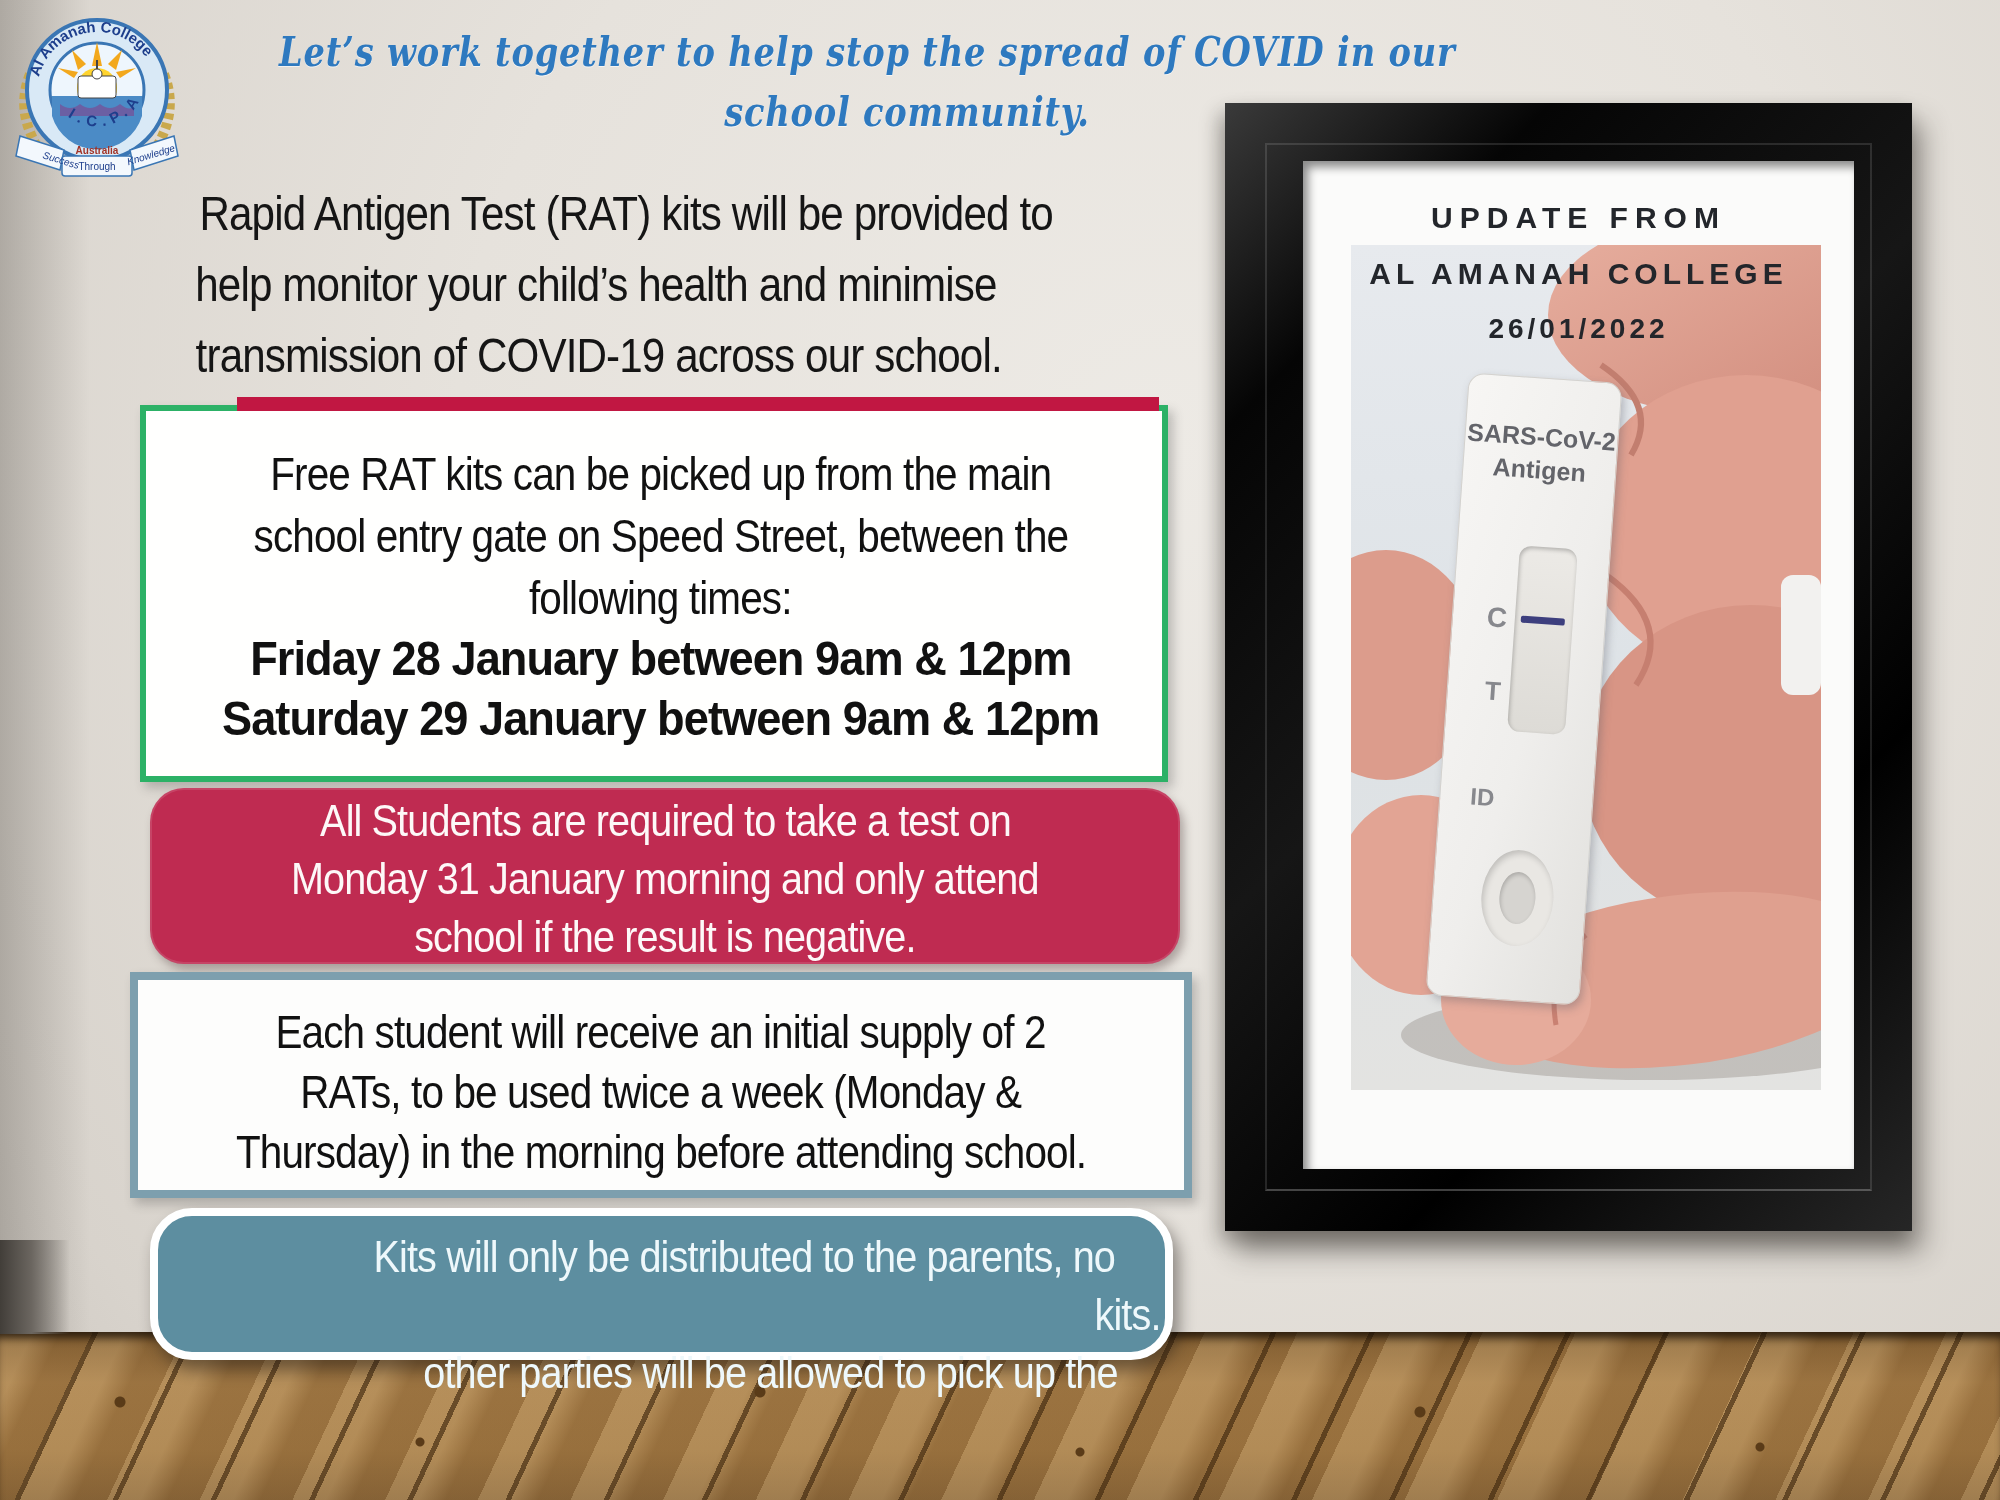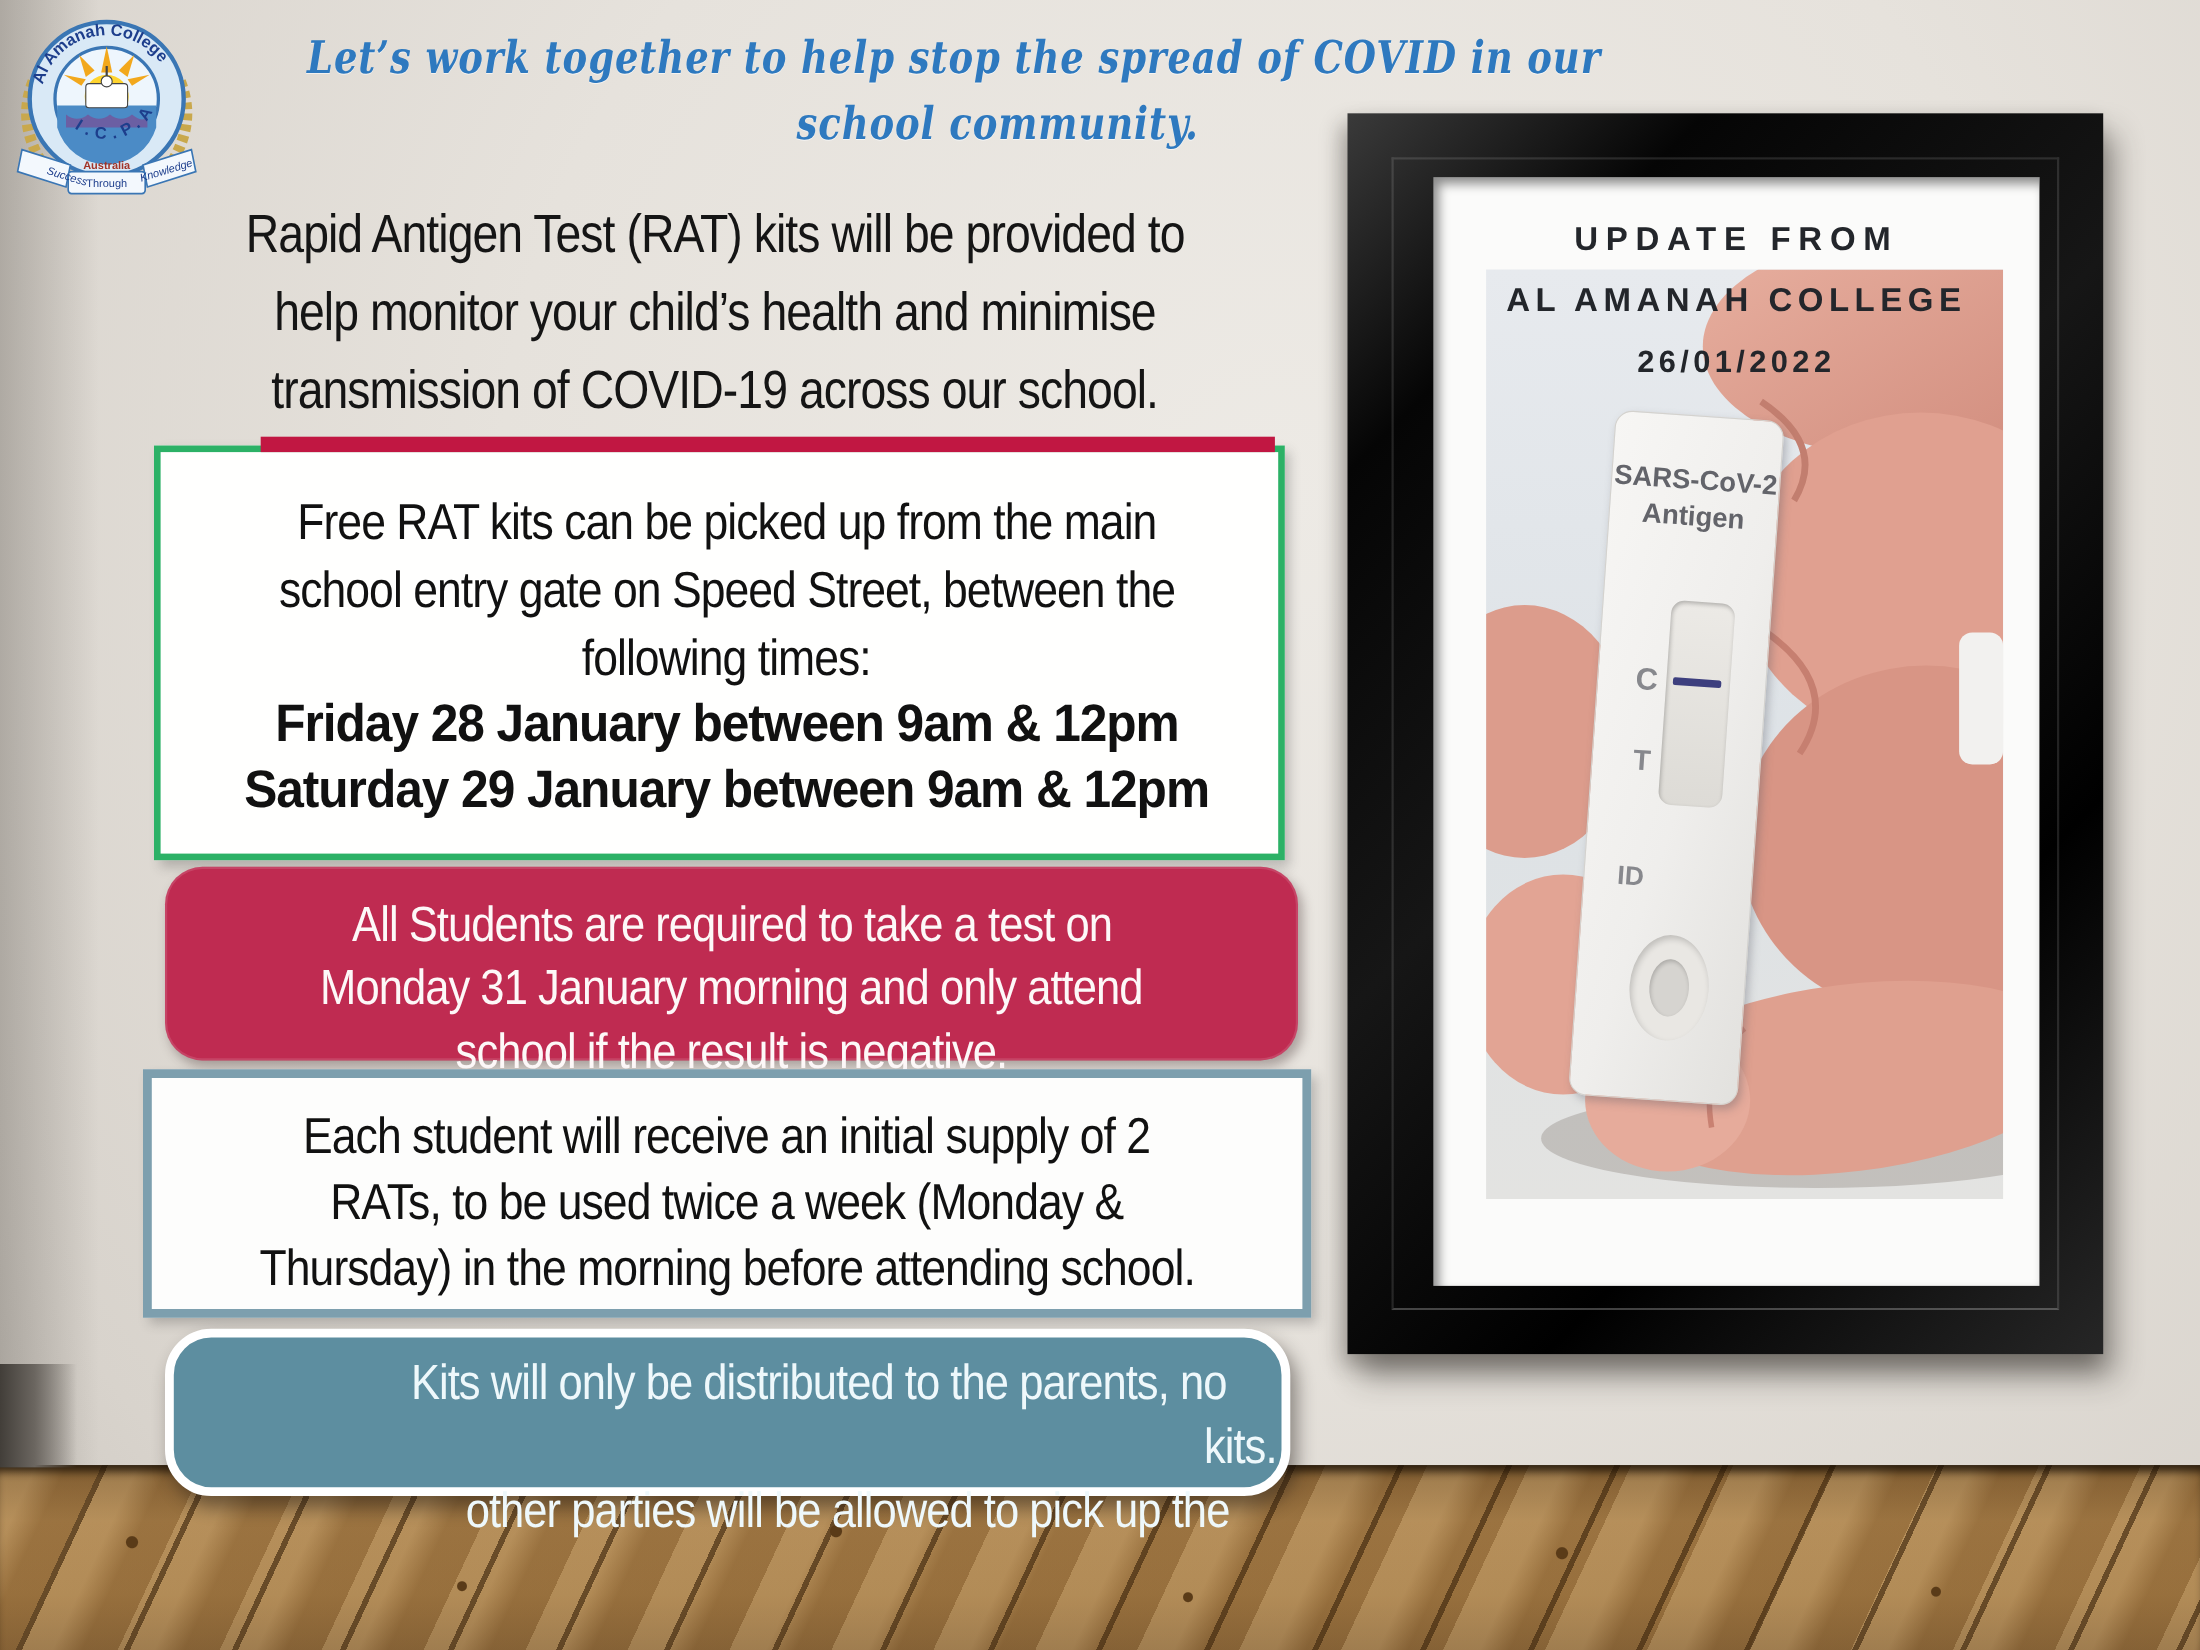--- a/index.html
+++ b/index.html
@@ -26,39 +26,39 @@
       background:linear-gradient(to right,#423e39 0%, #6b6660 45%, rgba(160,154,146,0) 100%);}
   
   .logo{position:absolute;left:12px;top:4px;width:170px;height:178px;}
   
   .tagline{position:absolute;left:150px;top:22px;width:980px;text-align:right;
       font-family:"DejaVu Serif",serif;font-style:italic;font-weight:bold;
       color:#2e79bf;font-size:41px;line-height:60px;letter-spacing:1px;
       text-shadow:0 1px 0 rgba(255,255,255,.6);}
   .tagline .tl{display:inline-block;transform:scaleX(.82);white-space:nowrap;}
   
-  .intro{position:absolute;left:130px;top:178px;width:1040px;text-align:center;color:#151515;}
+  .intro{position:absolute;left:130px;top:178px;width:1040px;text-align:left;color:#151515;}
   .intro .ln{display:inline-block;white-space:nowrap;font-size:49px;line-height:71px;
       transform:scaleX(.86);letter-spacing:-1px;}
   
   .red-bar{position:absolute;left:237px;top:397px;width:922px;height:14px;background:#c11742;z-index:3;}
   
   .pickup-box{position:absolute;left:140px;top:405px;width:1028px;height:377px;background:#fffffe;
       border:6px solid #2cb166;box-sizing:border-box;z-index:2;
       box-shadow:5px 6px 10px rgba(60,60,60,.28);text-align:center;color:#111;}
   .pickup-box .pad{padding-top:32px;margin-left:13px;}
   .pickup-box .ln{display:block;font-size:46px;line-height:62px;}
   .pickup-box .ln span{display:inline-block;transform:scaleX(.88);white-space:nowrap;letter-spacing:-1px;}
   .pickup-box .bold{font-weight:700;font-size:48px;line-height:60px;}
   .pickup-box .bold span{transform:scaleX(.94);}
   
   .require-box{position:absolute;left:150px;top:788px;width:1030px;height:176px;background:#bf2b51;
       border-radius:34px;box-shadow:4px 6px 10px rgba(60,40,40,.35), inset 0 0 0 2px rgba(255,255,255,.12);
       text-align:center;color:#fdf8f8;z-index:2;}
-  .require-box .pad{padding-top:23px;}
+  .require-box .pad{padding-top:4px;}
   .require-box .ln{display:block;font-size:45px;line-height:58px;}
   .require-box .ln span{display:inline-block;transform:scaleX(.88);white-space:nowrap;letter-spacing:-1px;}
   
   .supply-box{position:absolute;left:130px;top:972px;width:1062px;height:226px;background:#fdfdfc;
       border:8px solid #7d9fae;box-sizing:border-box;text-align:center;color:#111;z-index:2;
       box-shadow:5px 6px 10px rgba(60,60,60,.28);}
   .supply-box .pad{padding-top:22px;}
   .supply-box .ln{display:block;font-size:46px;line-height:60px;}
   .supply-box .ln span{display:inline-block;transform:scaleX(.88);white-space:nowrap;letter-spacing:-1px;}
   

